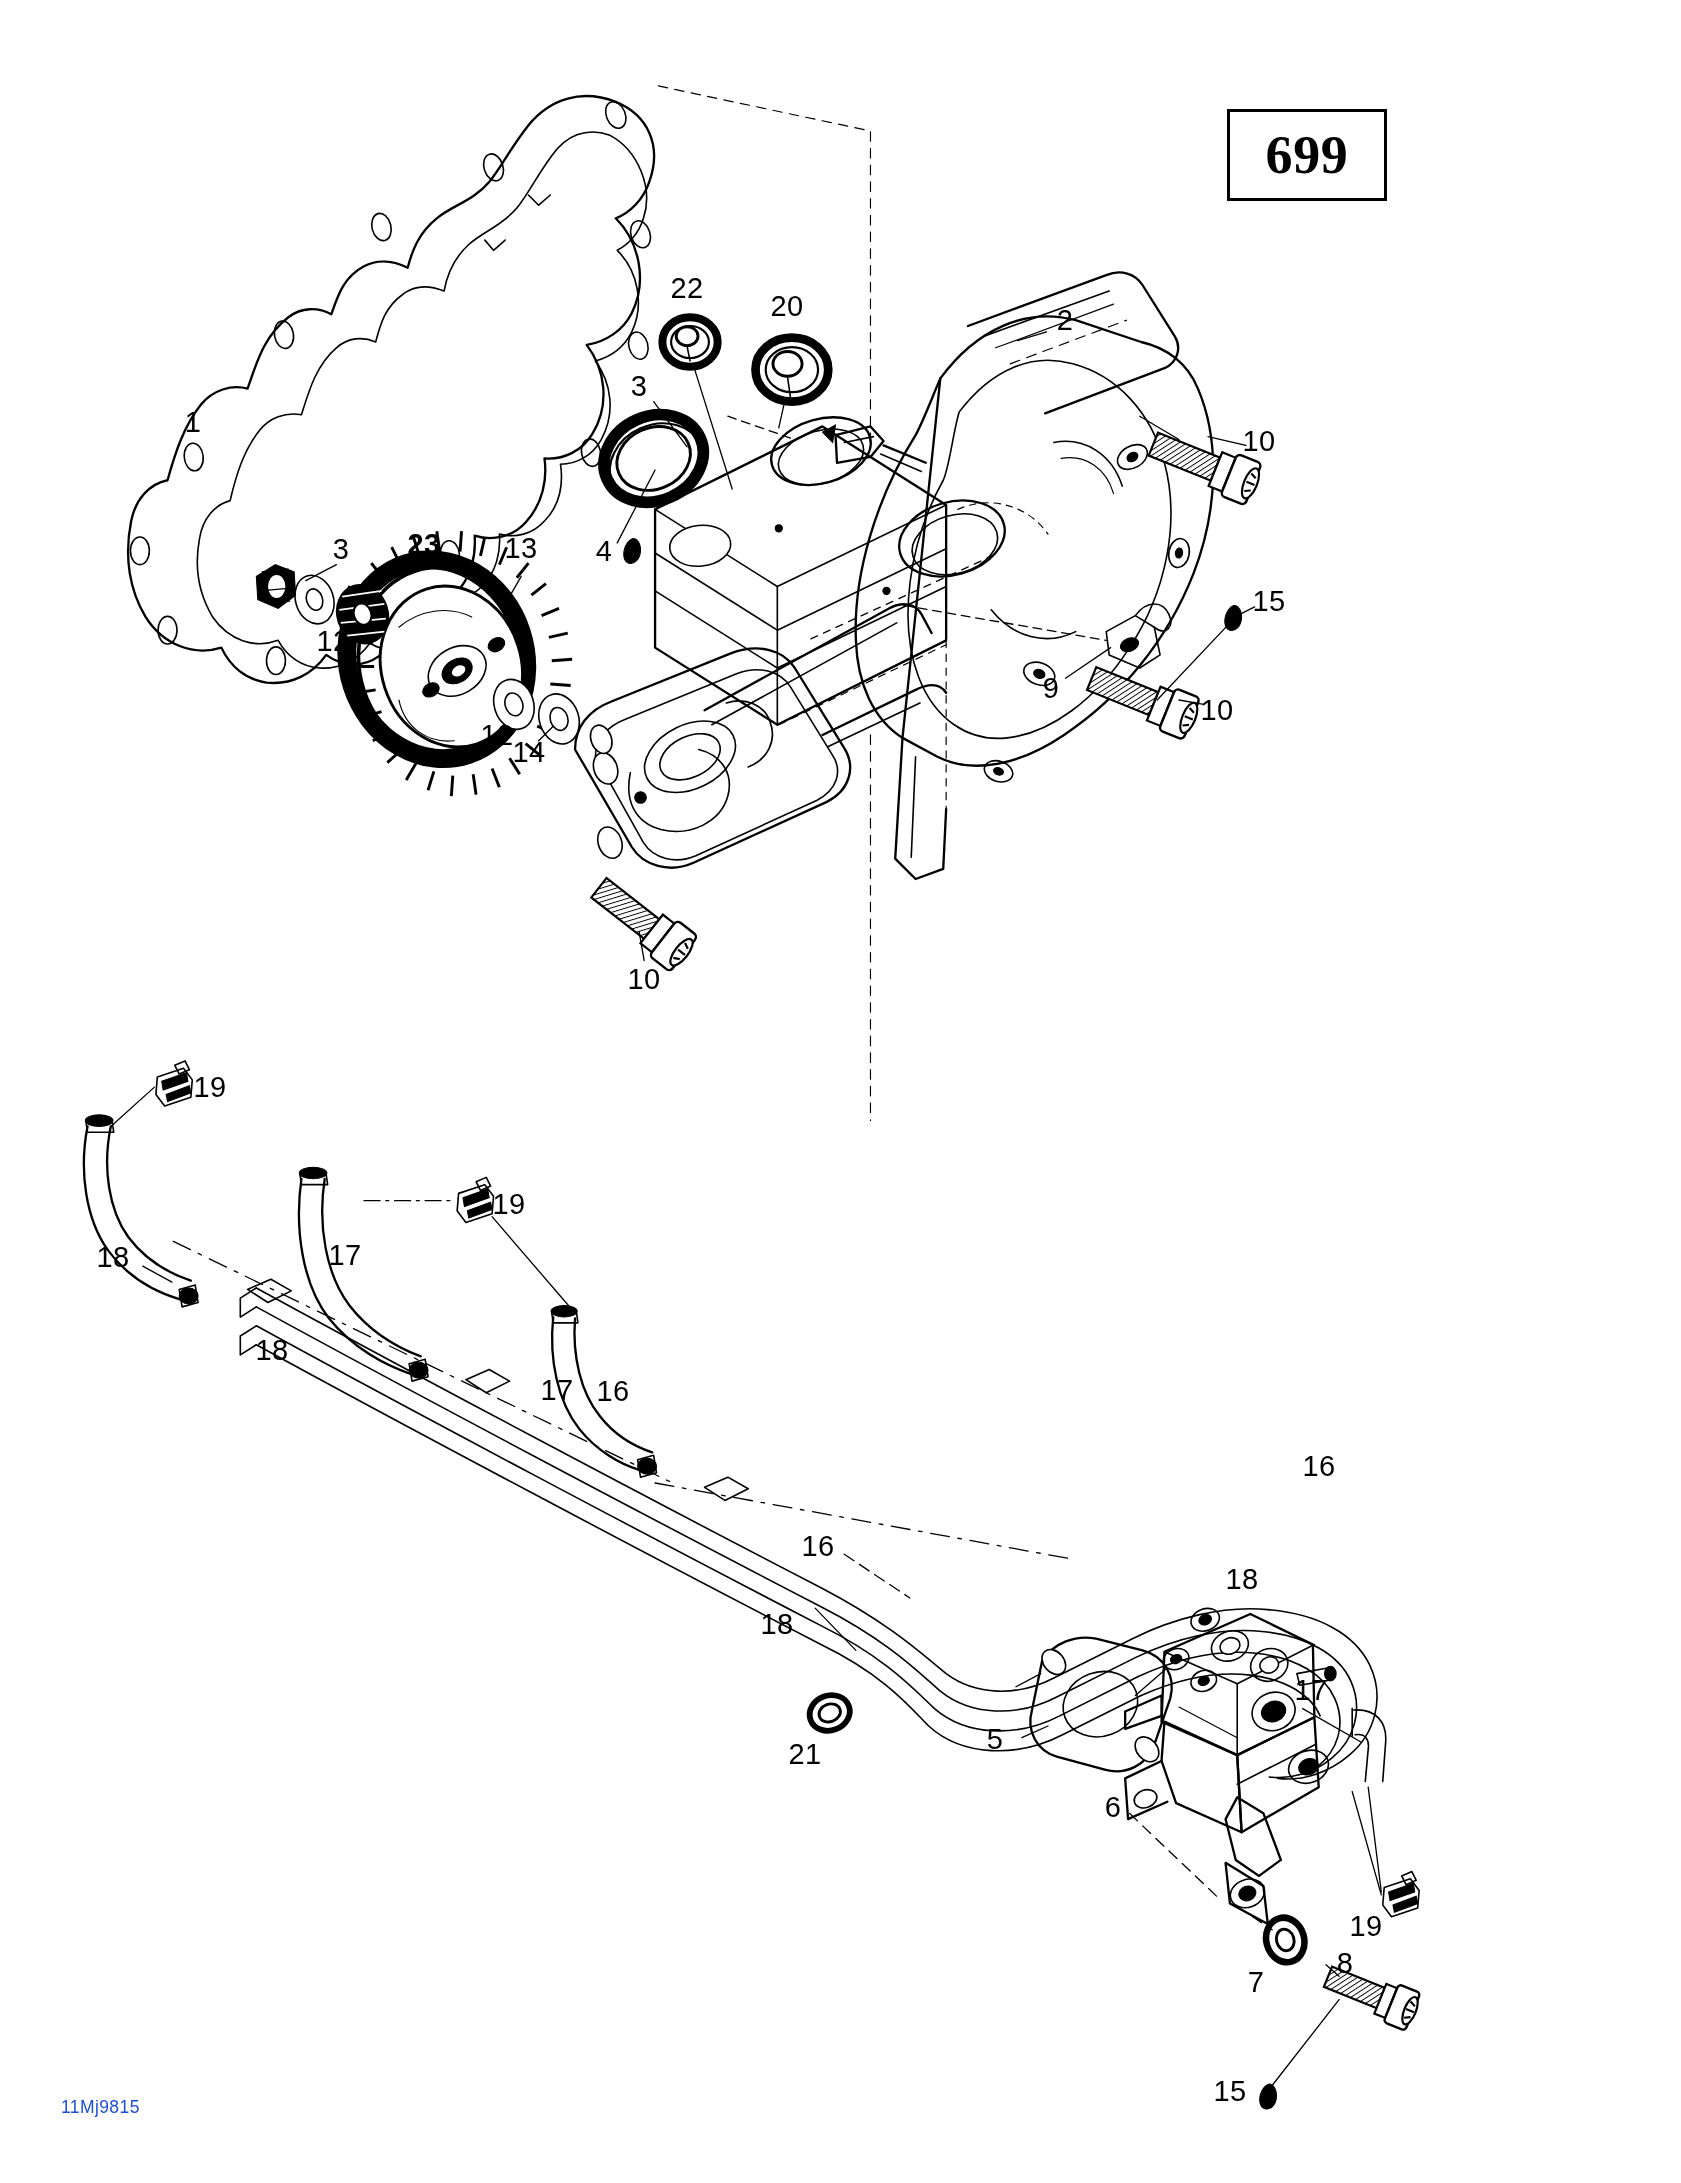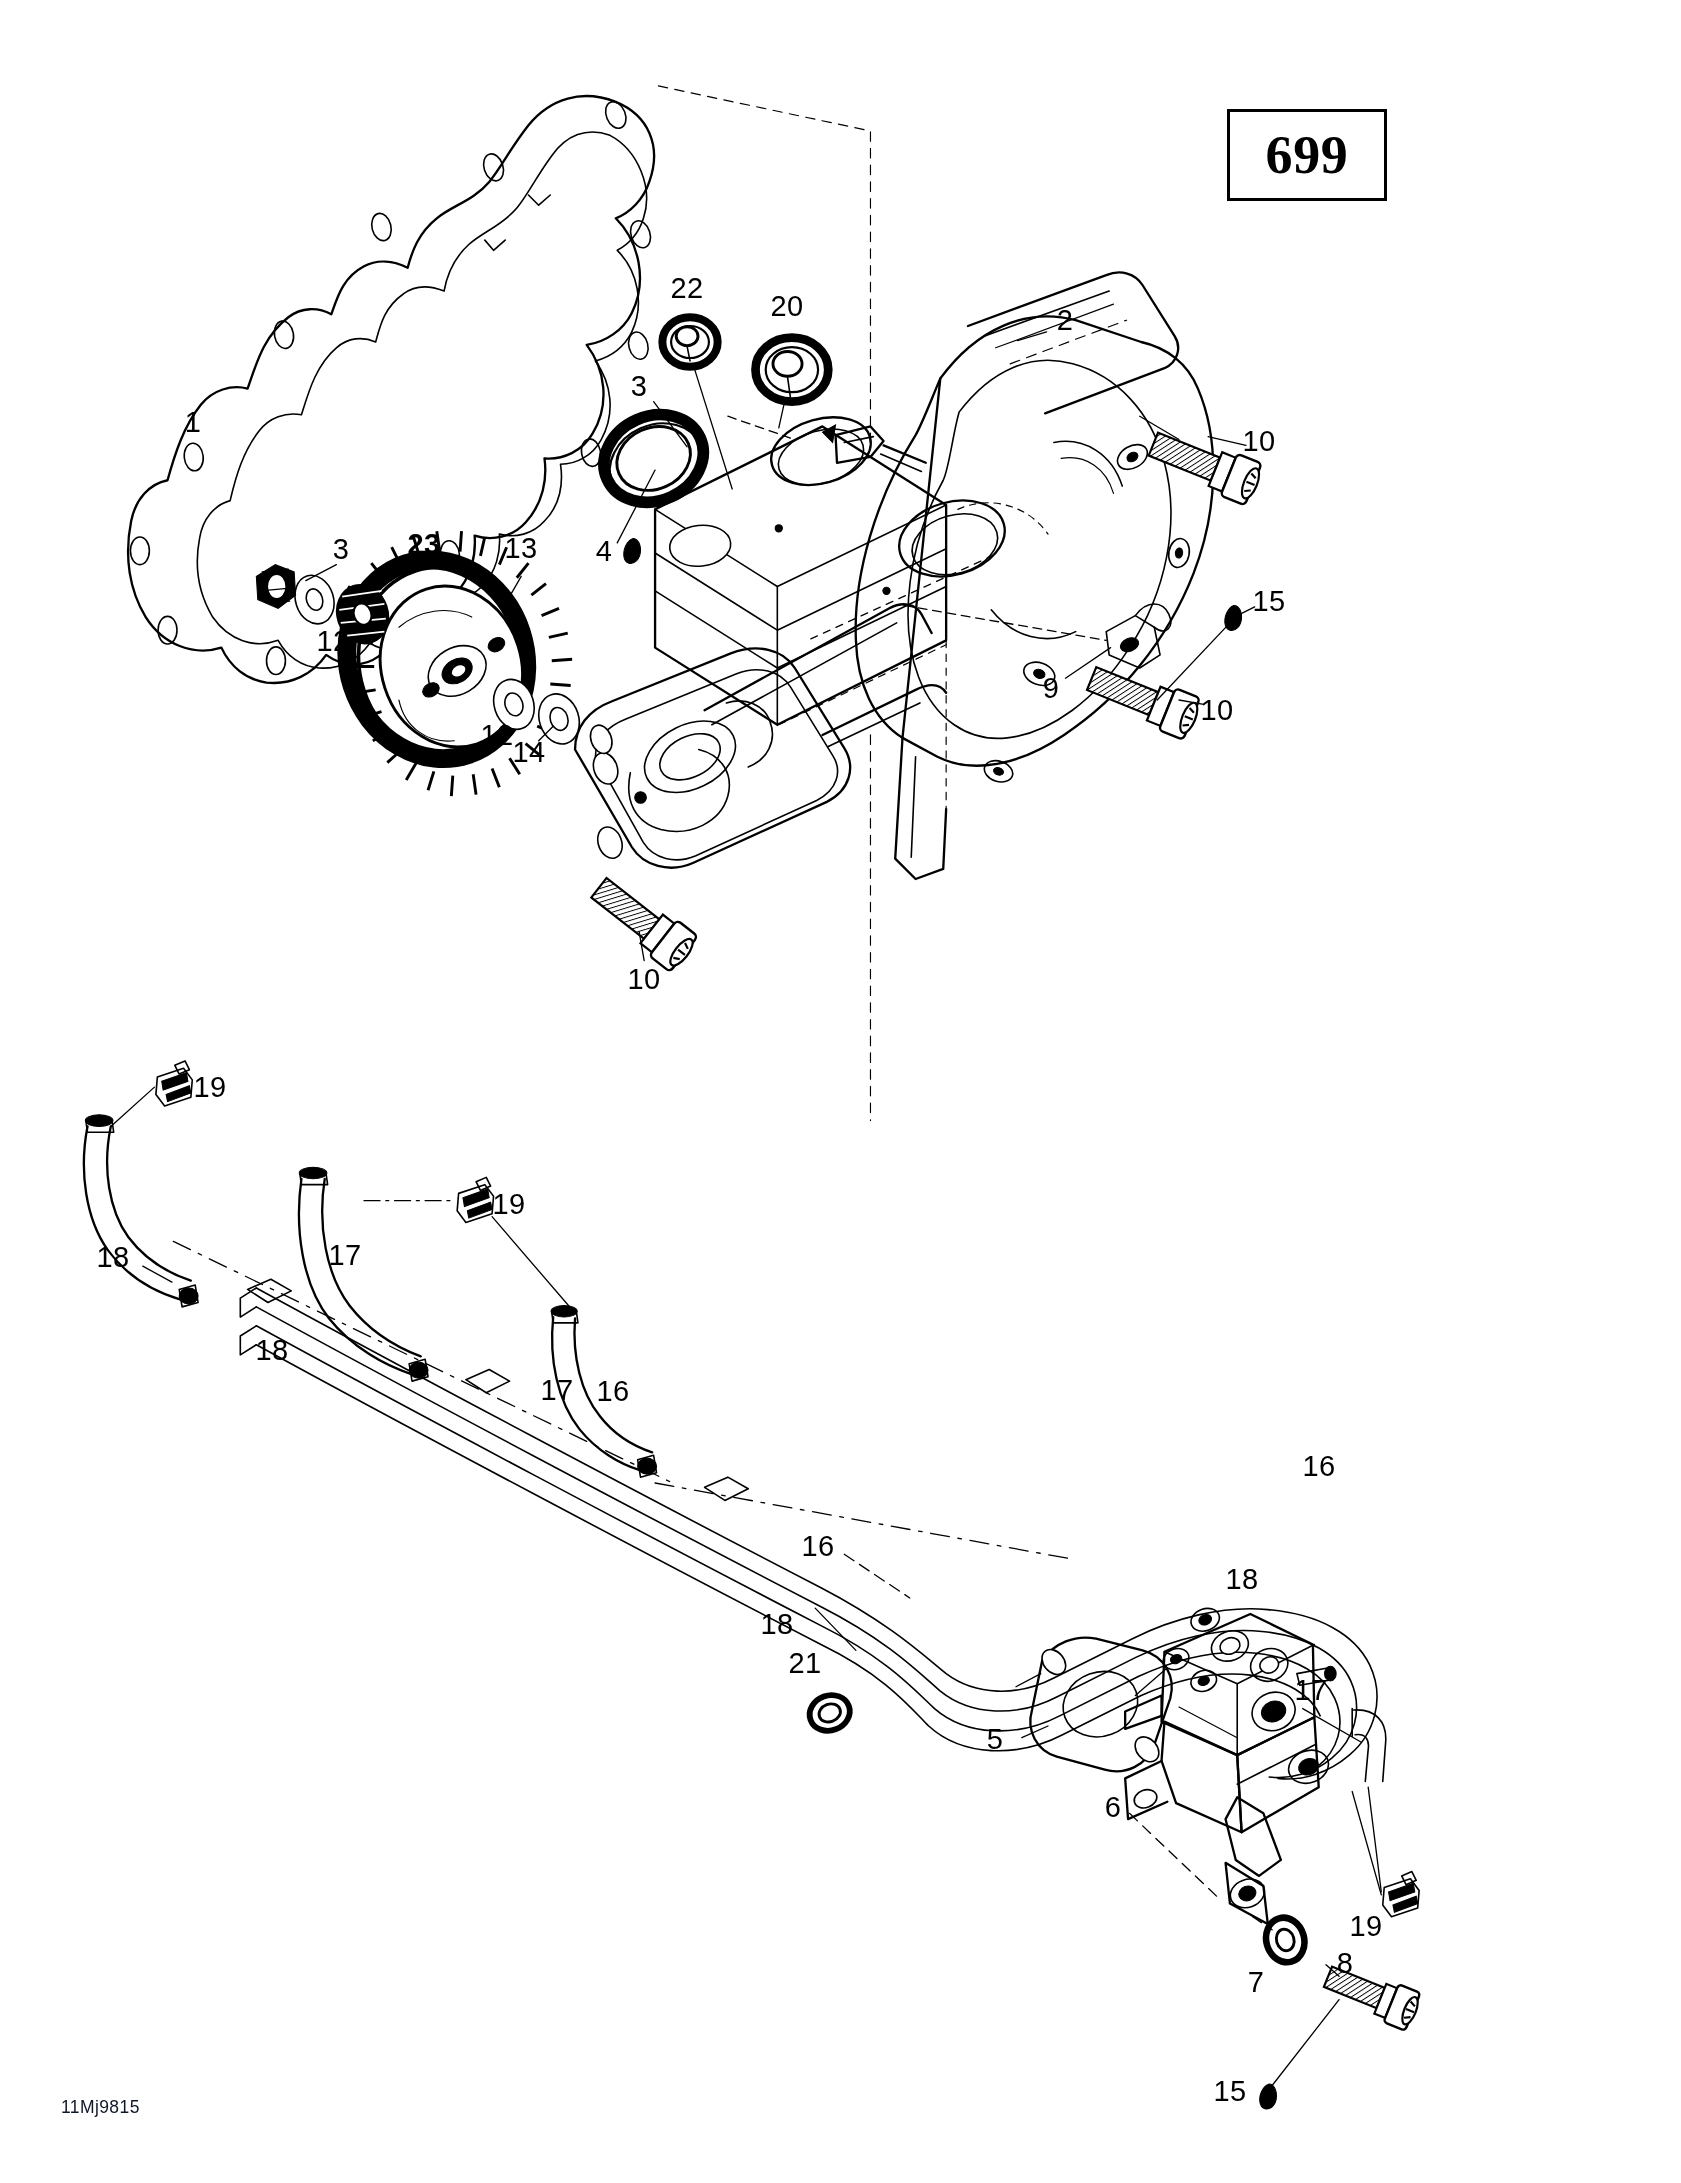--- a/index.html
+++ b/index.html
@@ -54,21 +54,21 @@
     letter-spacing:0.7px;
   }
   
   #footer-code{
     position:absolute;
     left:61px;
     top:2097px;
     font-family:"Liberation Sans", sans-serif;
     font-size:17.5px;
     letter-spacing:0.4px;
-    color:#0f172a;
+    color:#1d4ed8;
   }
 </style>
 </head>
 <body>
 
 <div id="sheet">
 
   <svg id="art" viewBox="0 0 2311 3000" xmlns="http://www.w3.org/2000/svg">
     <defs>
       <style>
@@ -663,19 +663,19 @@
       <div class="callout" style="left: 557px; top: 1390px;">17</div>
       <div class="callout" style="left: 1311px; top: 1690px;">17</div>
       <div class="callout" style="left: 113px; top: 1257px;">18</div>
       <div class="callout" style="left: 272px; top: 1350px;">18</div>
       <div class="callout" style="left: 777px; top: 1624px;">18</div>
       <div class="callout" style="left: 1242px; top: 1579px;">18</div>
       <div class="callout" style="left: 210px; top: 1087px;">19</div>
       <div class="callout" style="left: 509px; top: 1204px;">19</div>
       <div class="callout" style="left: 1366px; top: 1926px;">19</div>
       <div class="callout" style="left: 787px; top: 306px;">20</div>
-      <div class="callout" style="left: 805px; top: 1663px; text-align: right;">21</div>
+      <div class="callout" style="left: 805px; top: 1754px; text-align: right;">21</div>
       <div class="callout" style="left: 687px; top: 288px;">22</div>
       <div class="callout" style="left: 424px; top: 544px; font-weight: bold;">23</div>
     </div>
 
 </div>
 
 
 </body></html>

